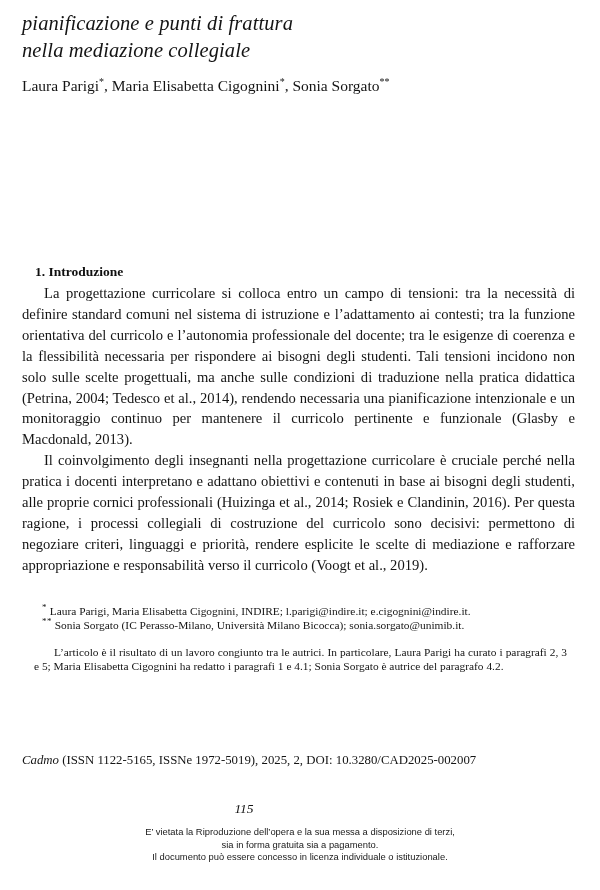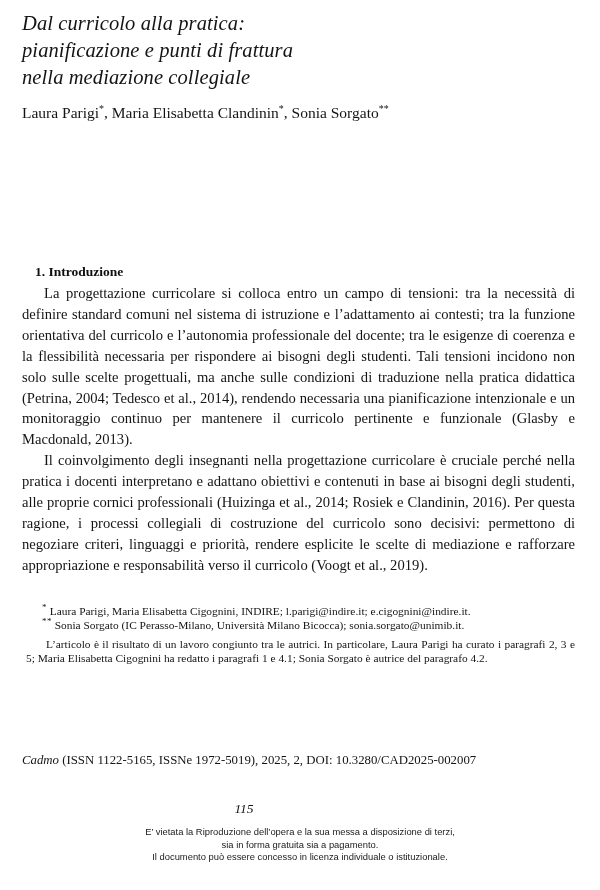--- a/index.html
+++ b/index.html
@@ -110,21 +110,21 @@
     text-indent: 20px;
     color: #141414;
   }
   .fn-item .mark {
     font-size: 9px;
     vertical-align: super;
     line-height: 0;
     letter-spacing: 0.4px;
   }
   .fn-note {
-    margin: 4px;
+    margin: 12px;
     font-family: "Liberation Serif", serif;
     font-size: 11.4px;
     line-height: 14.3px;
     text-align: justify;
     text-indent: 20px;
     color: #141414;
   }
 
   
   .journal-line {
@@ -169,25 +169,24 @@
   }
   .footer span { display: block; }
 </style>
 </head>
 <body>
 
 <div class="page">
 
   <div class="title-block">
     <h1 class="doc-title">
-      <span class="tline">Dal curricolo alla pratica:</span>
       <span class="tline">pianificazione e punti di frattura</span>
       <span class="tline">nella mediazione collegiale</span>
     </h1>
-    <p class="authors"><span>Laura Parigi</span><sup>*</sup><span>, </span><span>Maria Elisabetta Clandinin</span><sup>*</sup><span>, </span><span>Sonia Sorgato</span><sup>**</sup></p>
+    <p class="authors"><span>Laura Parigi</span><sup>*</sup><span>, </span><span>Maria Elisabetta Cigognini</span><sup>*</sup><span>, </span><span>Sonia Sorgato</span><sup>**</sup></p>
   </div>
 
   <h2 class="section-heading">1. Introduzione</h2>
 
   <div class="body-text">
     <p>La progettazione curricolare si colloca entro un campo di tensioni: tra la necessità di definire standard comuni nel sistema di istruzione e l’adattamento ai contesti; tra la funzione orientativa del curricolo e l’autonomia professionale del docente; tra le esigenze di coerenza e la flessibilità necessaria per rispondere ai bisogni degli studenti. Tali tensioni incidono non solo sulle scelte progettuali, ma anche sulle condizioni di traduzione nella pratica didattica (Petrina, 2004; Tedesco et al., 2014), rendendo necessaria una pianificazione intenzionale e un monitoraggio continuo per mantenere il curricolo pertinente e funzionale (Glasby e Macdonald, 2013).</p>
     <p>Il coinvolgimento degli insegnanti nella progettazione curricolare è cruciale perché nella pratica i docenti interpretano e adattano obiettivi e contenuti in base ai bisogni degli studenti, alle proprie cornici professionali (Huizinga et al., 2014; Rosiek e Clandinin, 2016). Per questa ragione, i processi collegiali di costruzione del curricolo sono decisivi: permettono di negoziare criteri, linguaggi e priorità, rendere esplicite le scelte di mediazione e rafforzare appropriazione e responsabilità verso il curricolo (Voogt et al., 2019).</p>
   </div>
 
   <div class="footnote-area">

